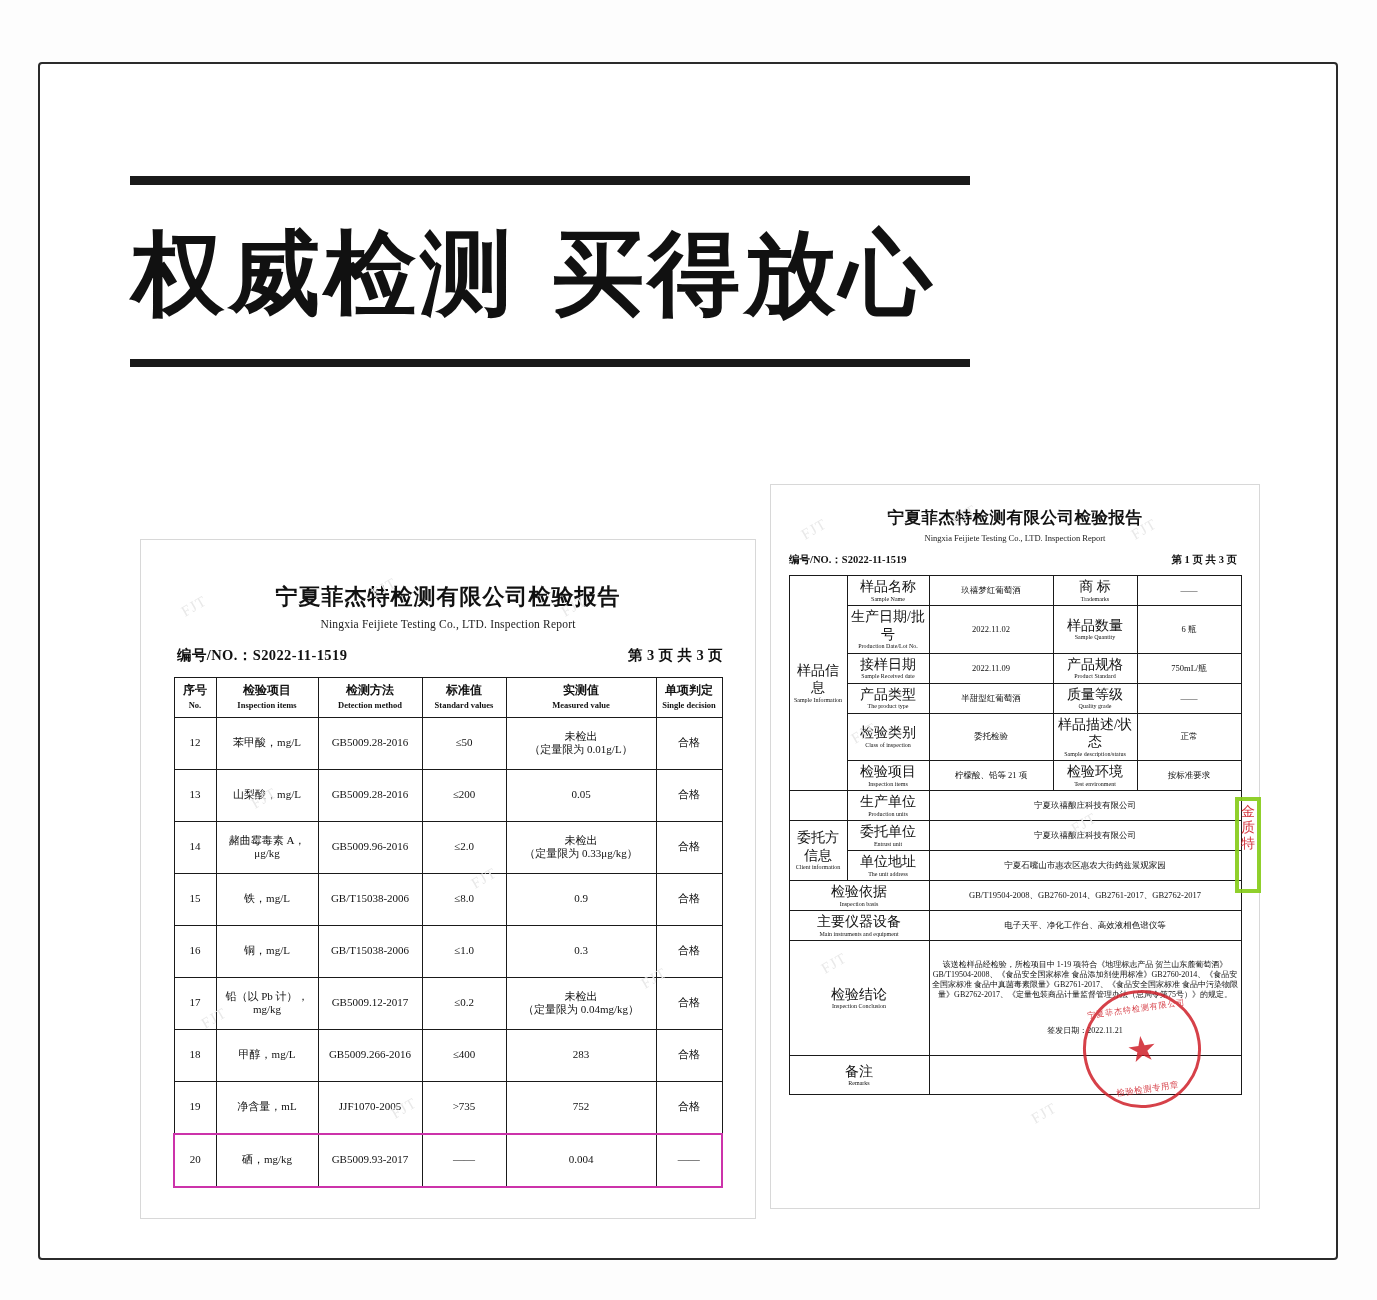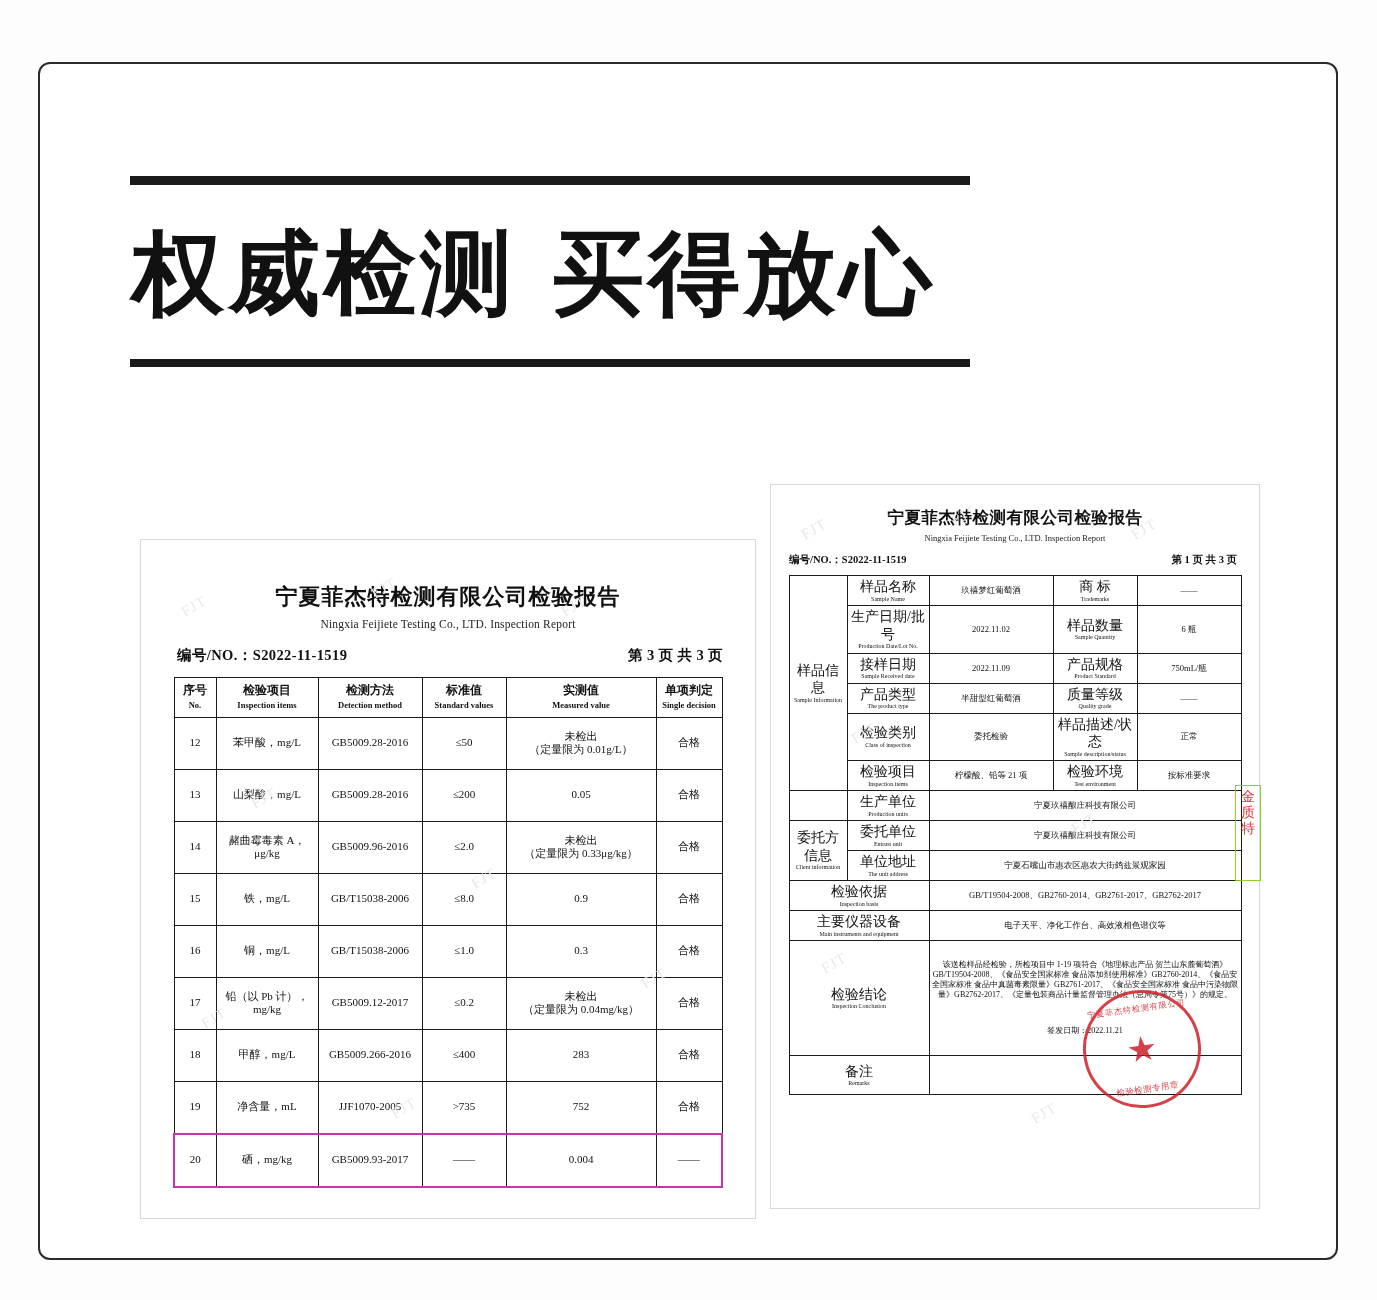--- a/index.html
+++ b/index.html
@@ -20,21 +20,21 @@
     background: #fdfdfd;
   }
   .card {
     position: absolute;
     left: 38px;
     top: 62px;
     width: 1300px;
     height: 1198px;
     background: #ffffff;
     border: 2px solid #2b2b2b;
-    border-radius: 12px;
+    border-radius: 4px;
     box-sizing: border-box;
     overflow: hidden;
   }
   
   .headline-wrap {
     position: absolute;
     left: 90px;
     top: 112px;
     width: 840px;
   }
@@ -261,24 +261,24 @@
     left: 0;
     width: 100%;
     text-align: center;
     font-size: 8.5px;
     letter-spacing: 0.5px;
   }
   
   .side-stamp {
     position: absolute;
     right: -2px;
-    top: 300px;
+    top: 312px;
     width: 26px;
     height: 96px;
-    border: 1px solid #84cc16;
+    border: 4px solid #84cc16;
     color: #d0202a;
     font-size: 11px;
     text-align: center;
     line-height: 1.15;
     padding-top: 3px;
     box-sizing: border-box;
     opacity: 0.9;
   }
   .side-stamp .st {
     font-size: 14px;

